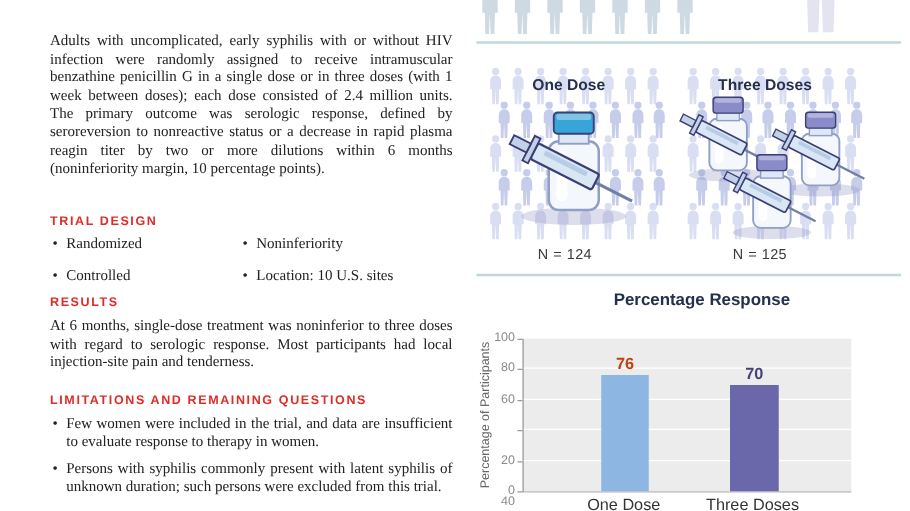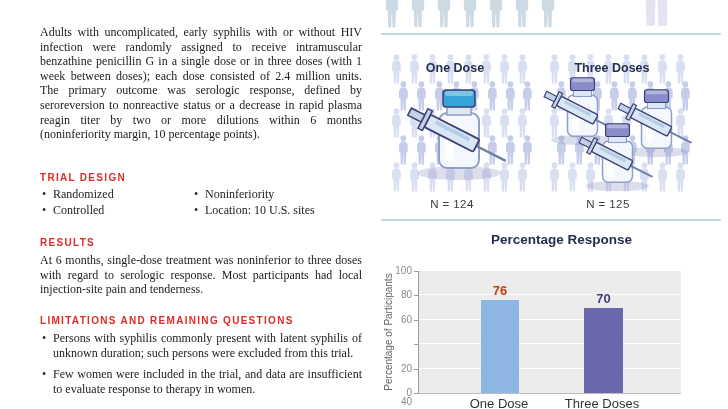--- a/index.html
+++ b/index.html
@@ -8,21 +8,21 @@
 
   
   .left{position:absolute;left:40px;top:0;width:322px;height:409px;}
   .lh{position:absolute;left:0;right:0;font:700 10px "Liberation Sans",sans-serif;
       letter-spacing:1.3px;color:#df2c28;}
   .lp{position:absolute;left:0;right:0;font:12px/14.6px "Liberation Serif",serif;
       color:#222;text-align:justify;margin:0;}
   .h-conduct{top:8px;} .p-conduct{top:25px;}
   .h-design{top:172px;}
   .design-grid{position:absolute;top:187px;left:0;right:0;display:grid;
-      grid-template-columns:152px 170px;row-gap:1px;}
+      grid-template-columns:152px 170px;row-gap:11px;}
   .bullet{position:relative;padding-left:13px;font:12px/14.6px "Liberation Serif",serif;color:#222;margin:0;}
   .bullet::before{content:"•";position:absolute;left:2px;color:#222;}
   .h-results{top:237px;} .p-results{top:253px;}
   .h-limit{top:315px;}
   .limit-list{position:absolute;top:331px;left:0;right:0;display:flex;flex-direction:column;gap:7px;}
   .limit-list .bullet{text-align:justify;}
 
   
   .right{position:absolute;left:375px;top:0;width:353px;height:409px;}
   .divider{position:absolute;left:6px;right:7px;height:2px;background:#bfd8de;border-radius:1px;}
@@ -119,22 +119,22 @@
       <p class="bullet">Noninferiority</p>
       <p class="bullet">Controlled</p>
       <p class="bullet">Location: 10 U.S. sites</p>
     </div>
 
     <div class="lh h-results">RESULTS</div>
     <p class="lp p-results">At 6 months, single-dose treatment was noninferior to three doses with regard to serologic response. Most participants had local injection-site pain and tenderness.</p>
 
     <div class="lh h-limit">LIMITATIONS AND REMAINING QUESTIONS</div>
     <div class="limit-list">
+      <p class="bullet">Few women were included in the trial, and data are insufficient to evaluate response to therapy in women.</p>
       <p class="bullet">Persons with syphilis commonly present with latent syphilis of unknown duration; such persons were excluded from this trial.</p>
-      <p class="bullet">Few women were included in the trial, and data are insufficient to evaluate response to therapy in women.</p>
     </div>
   </div>
 
   <div class="right">
 
     <div class="strip-row">
         <svg class="pp" viewBox="0 0 24 52">
           <use href="#person-shape"></use>
         </svg>
         <svg class="pp" viewBox="0 0 24 52">

